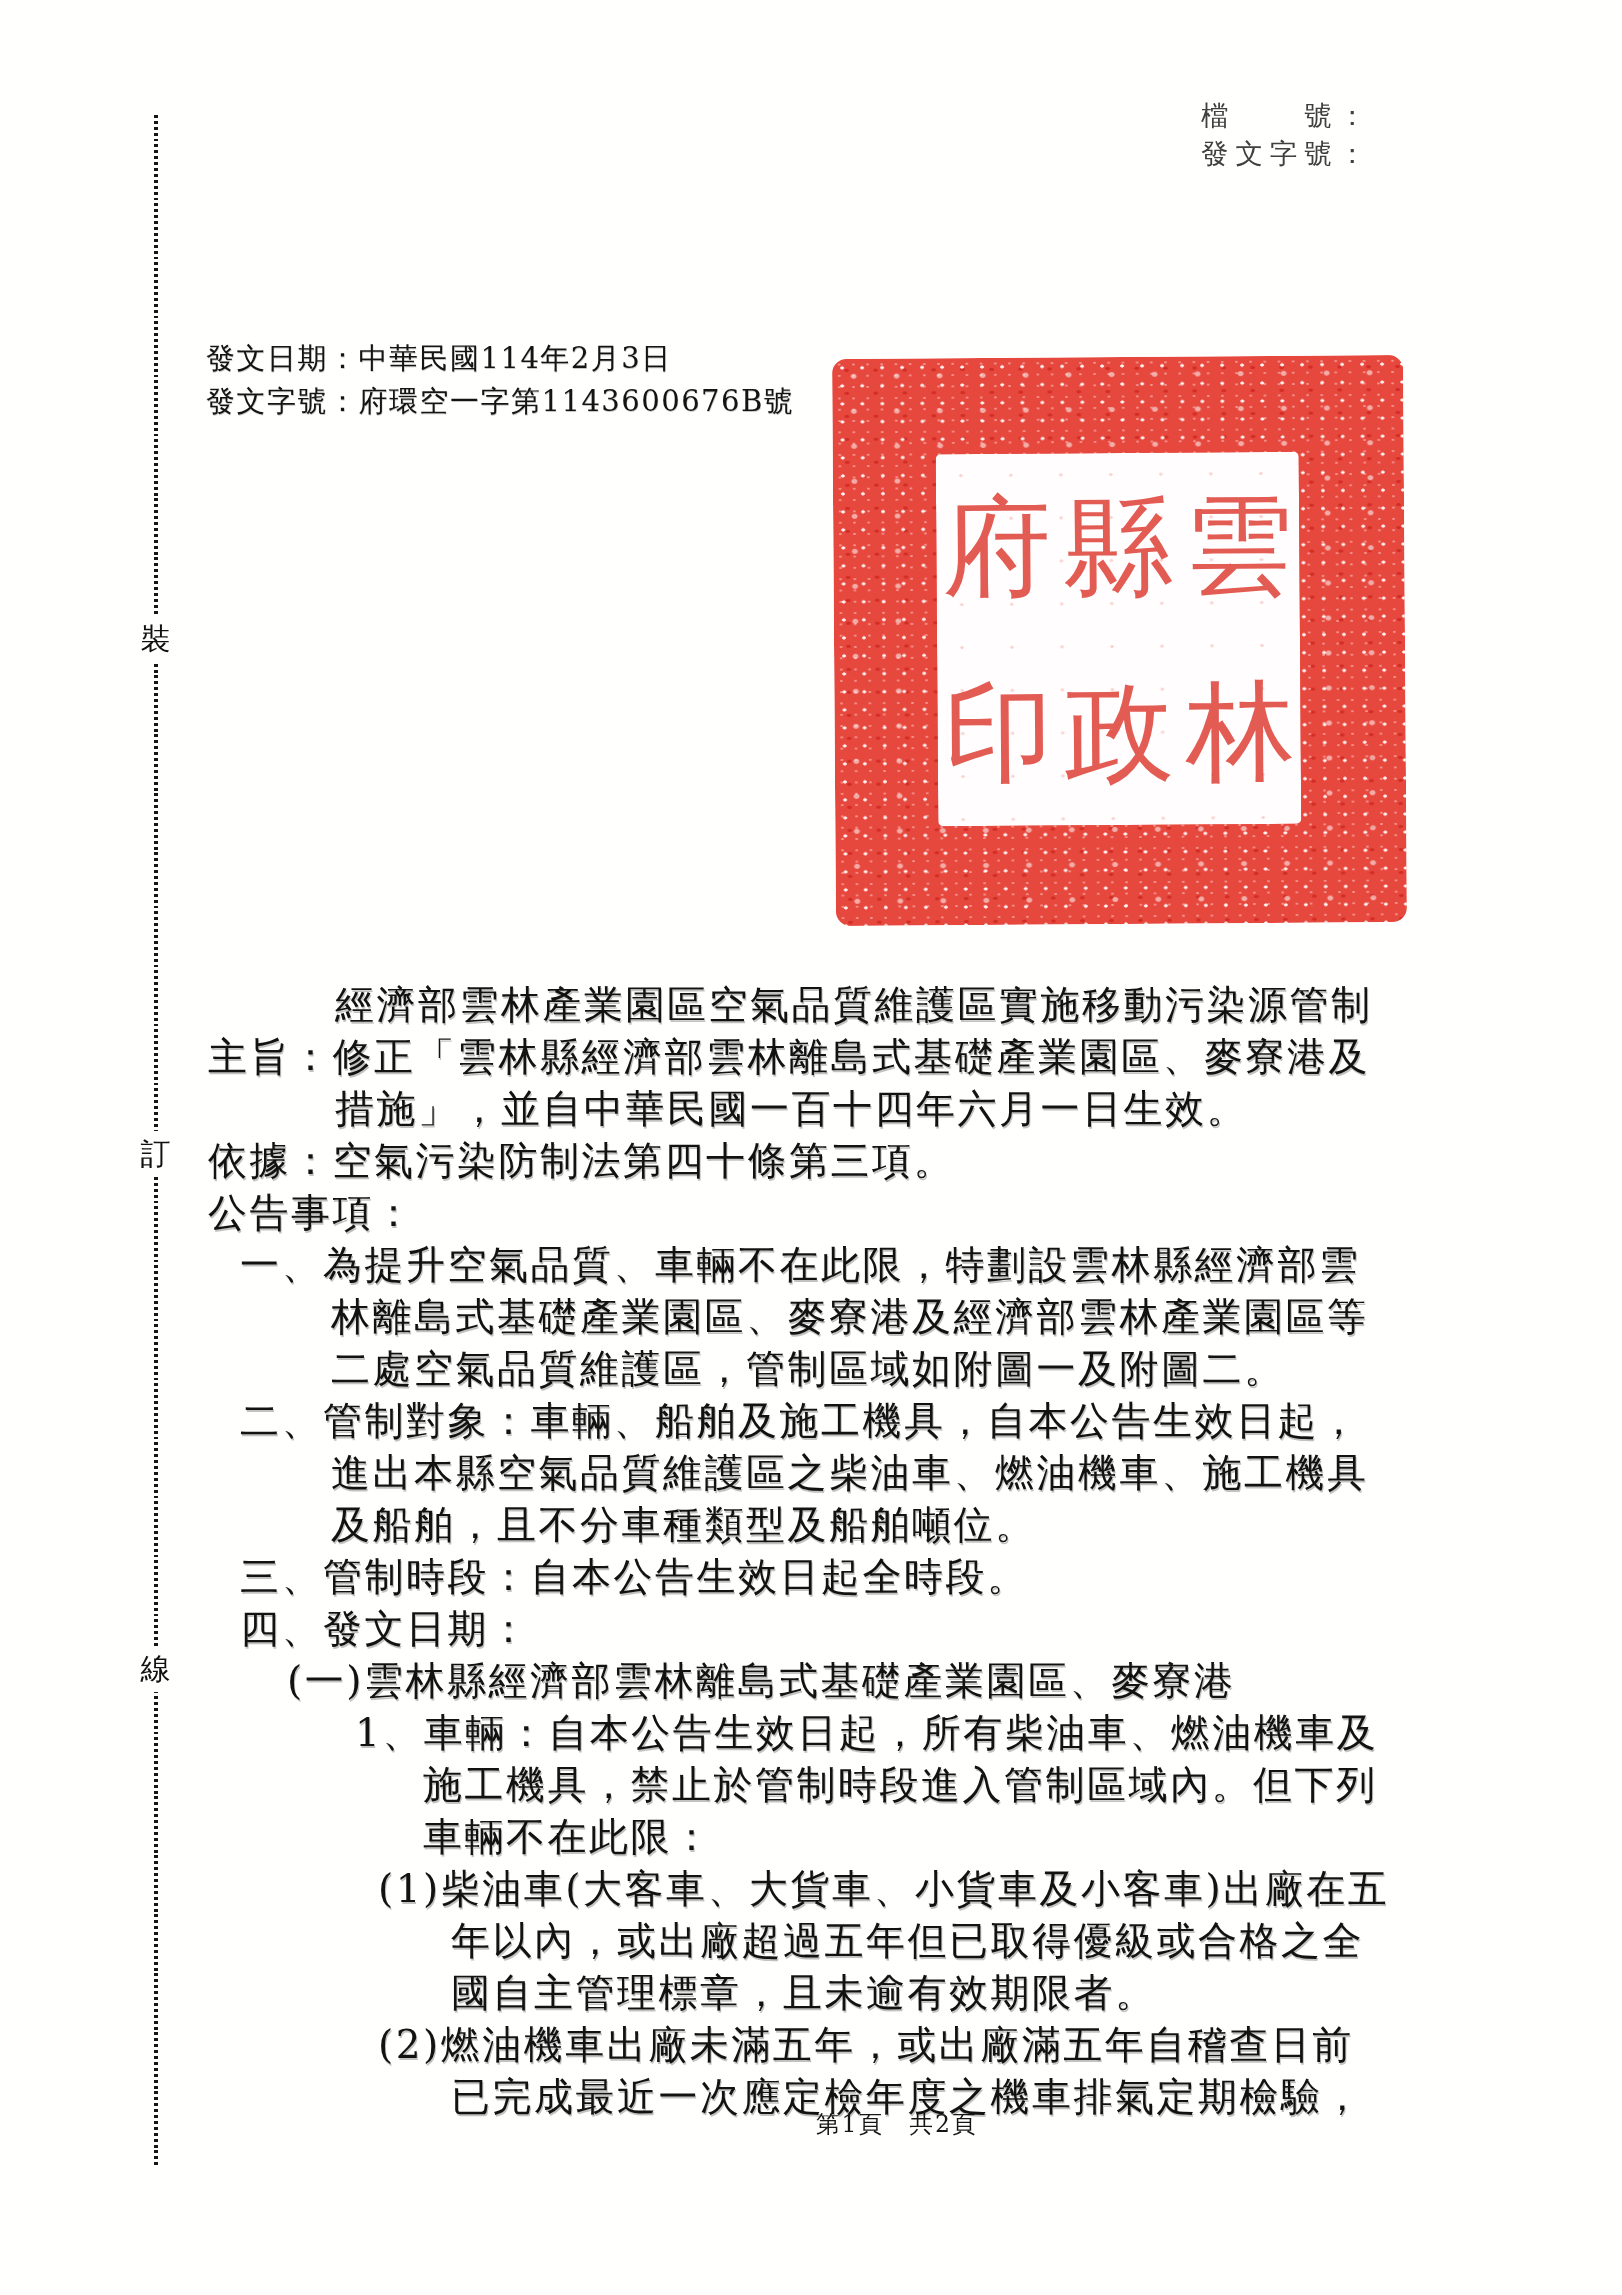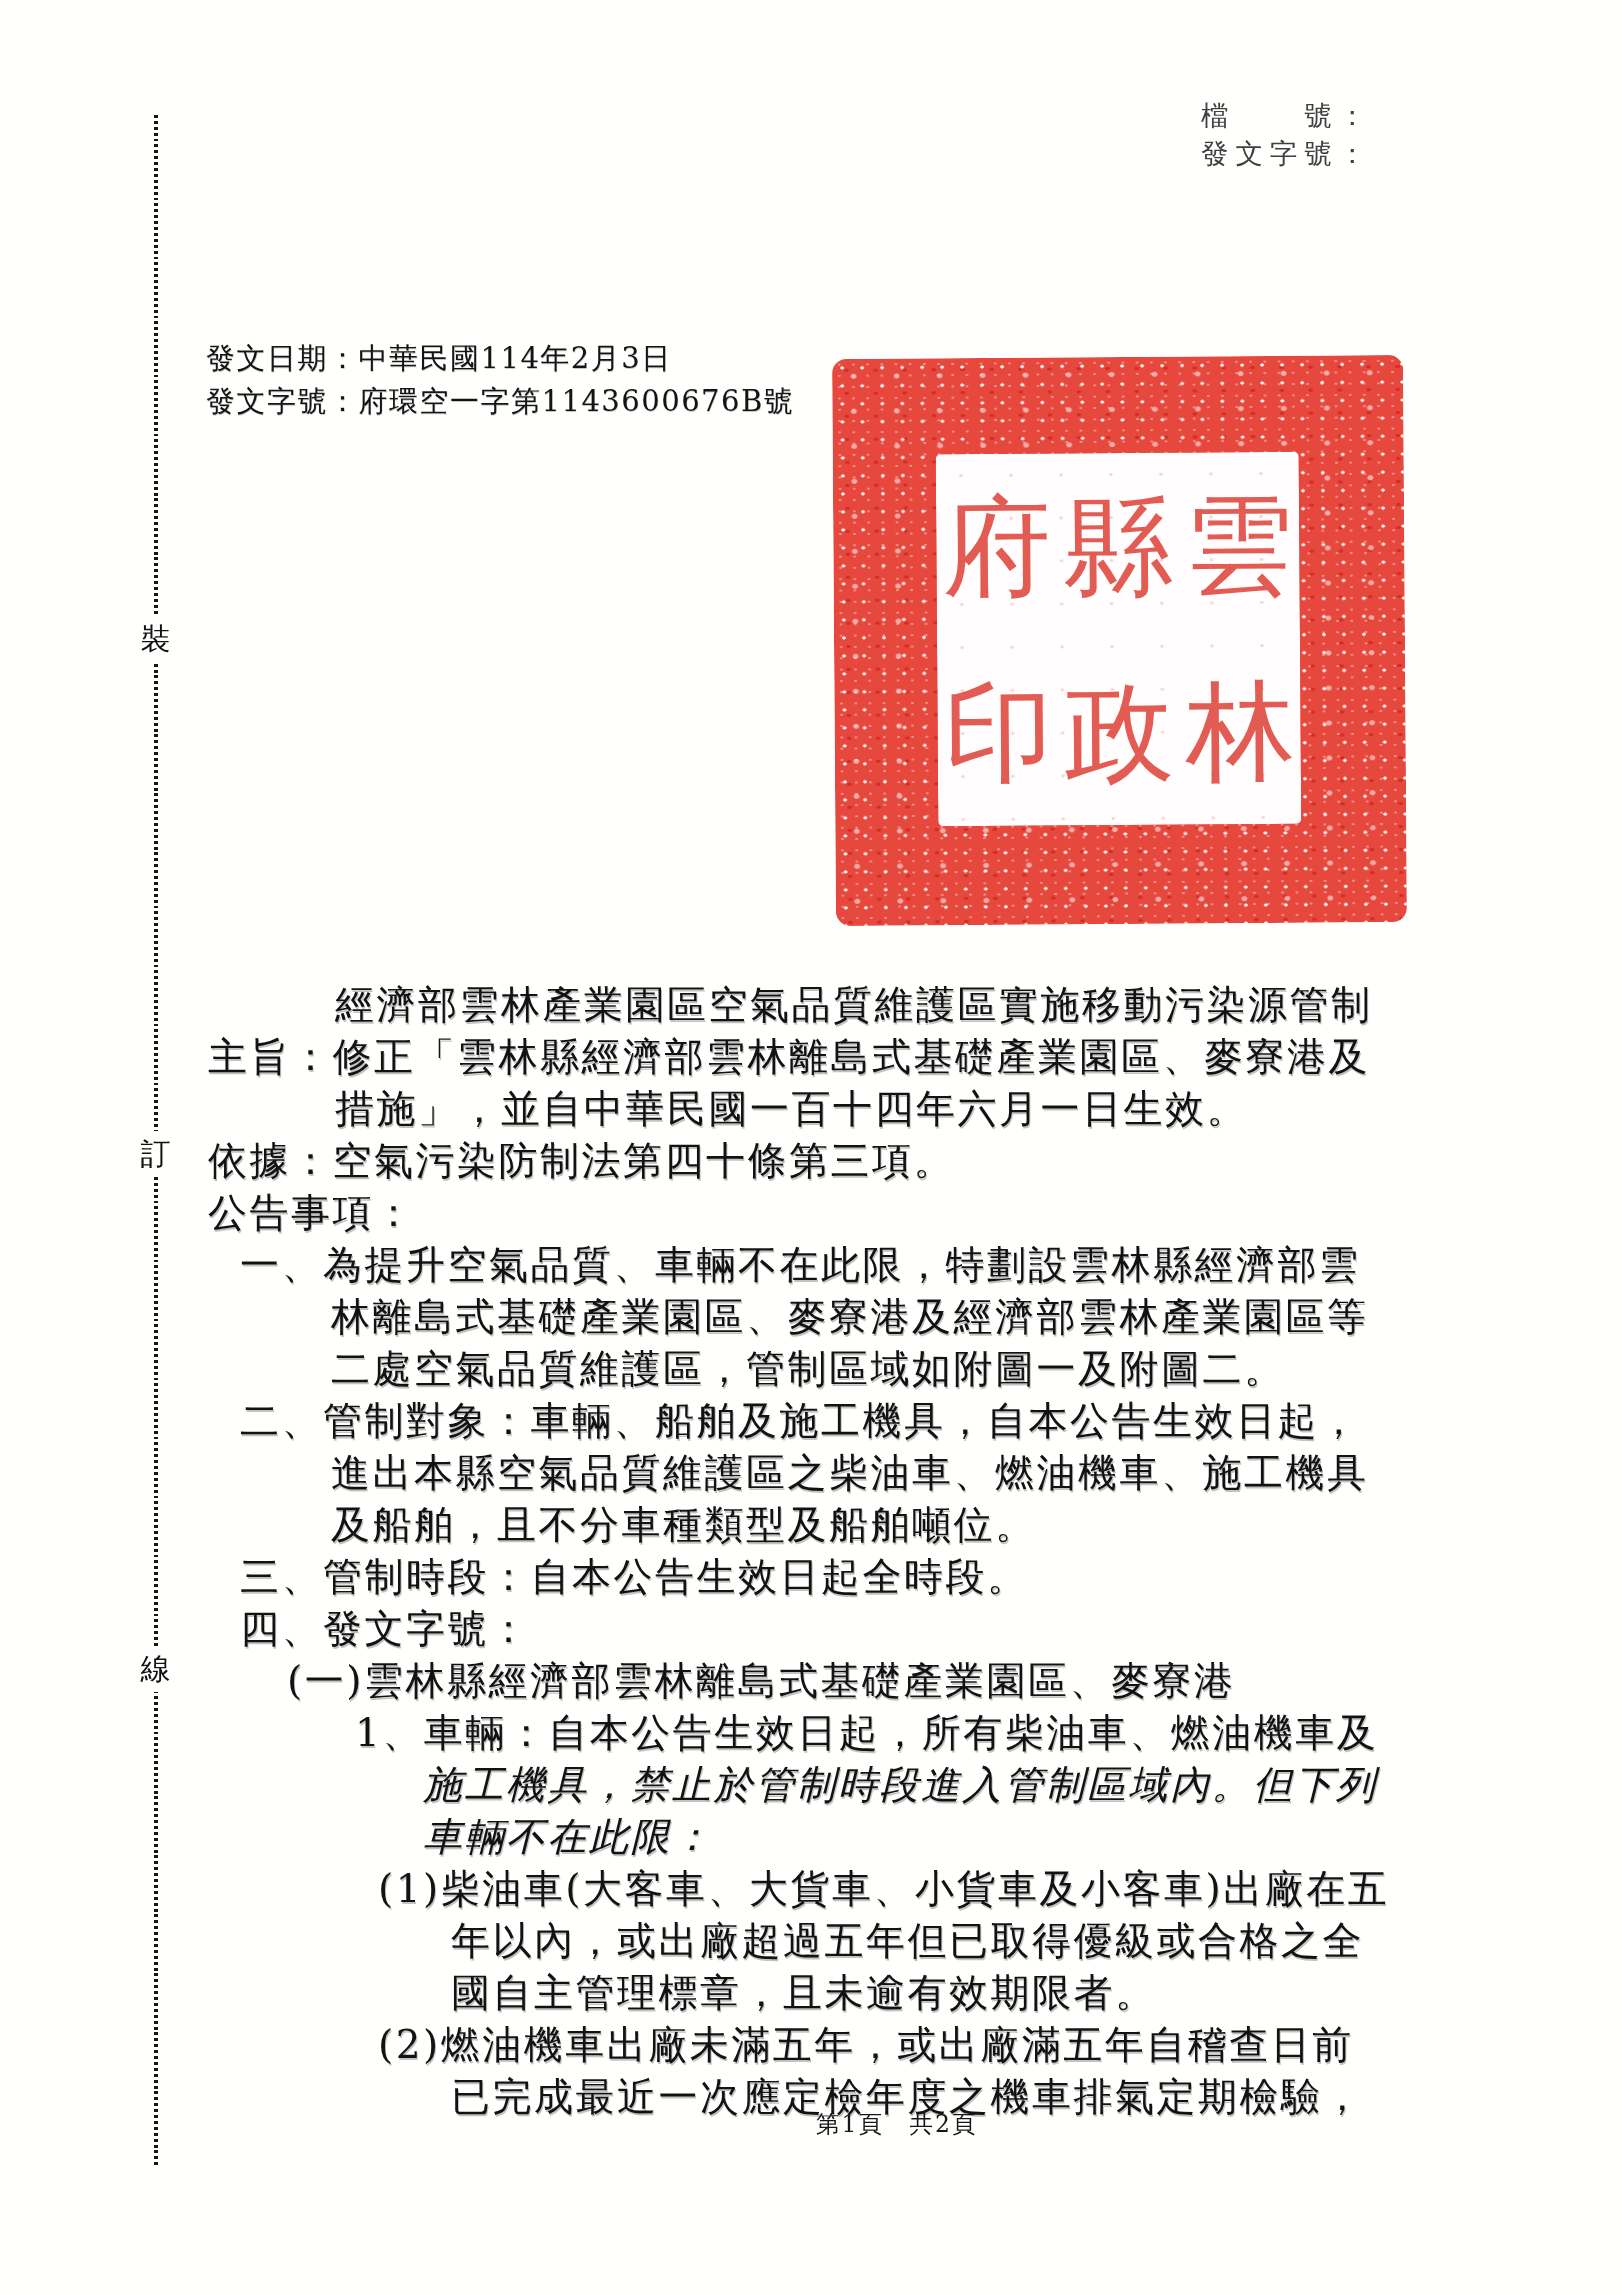--- a/index.html
+++ b/index.html
@@ -71,21 +71,21 @@
   .bl{
     height:52px;line-height:52px;font-size:39px;letter-spacing:2.5px;
     white-space:nowrap;color:#121212;text-shadow:1px 1.5px 0 rgba(10,10,10,.25);
   }
   .i0{margin-left:208px;}
   .i1{margin-left:335px;}
   .i2{margin-left:240px;}
   .i3{margin-left:331px;}
   .i4{margin-left:287px;}
   .i5{margin-left:355px;}
-  .i6{margin-left:423px;font-style:italic;}
+  .i6{margin-left:423px;}
   .i7{margin-left:378px;}
   .i8{margin-left:451px;}
   
   .page-footer{
     position:absolute;left:816px;top:2108px;font-size:23.5px;letter-spacing:2px;
     white-space:nowrap;color:#161616;
   }
 </style>
 </head>
 <body>
@@ -127,21 +127,21 @@
     <div class="bl i1">措施」，並自中華民國一百十四年六月一日生效。</div>
     <div class="bl i0">依據：空氣污染防制法第四十條第三項。</div>
     <div class="bl i0">公告事項：</div>
     <div class="bl i2">一、為提升空氣品質、車輛不在此限，特劃設雲林縣經濟部雲</div>
     <div class="bl i3">林離島式基礎產業園區、麥寮港及經濟部雲林產業園區等</div>
     <div class="bl i3">二處空氣品質維護區，管制區域如附圖一及附圖二。</div>
     <div class="bl i2">二、管制對象：車輛、船舶及施工機具，自本公告生效日起，</div>
     <div class="bl i3">進出本縣空氣品質維護區之柴油車、燃油機車、施工機具</div>
     <div class="bl i3">及船舶，且不分車種類型及船舶噸位。</div>
     <div class="bl i2">三、管制時段：自本公告生效日起全時段。</div>
-    <div class="bl i2">四、發文字號：</div>
+    <div class="bl i2">四、發文日期：</div>
     <div class="bl i4">(一)雲林縣經濟部雲林離島式基礎產業園區、麥寮港</div>
     <div class="bl i5">1、車輛：自本公告生效日起，所有柴油車、燃油機車及</div>
     <div class="bl i6">施工機具，禁止於管制時段進入管制區域內。但下列</div>
     <div class="bl i6">車輛不在此限：</div>
     <div class="bl i7">(1)柴油車(大客車、大貨車、小貨車及小客車)出廠在五</div>
     <div class="bl i8">年以內，或出廠超過五年但已取得優級或合格之全</div>
     <div class="bl i8">國自主管理標章，且未逾有效期限者。</div>
     <div class="bl i7">(2)燃油機車出廠未滿五年，或出廠滿五年自稽查日前</div>
     <div class="bl i8">已完成最近一次應定檢年度之機車排氣定期檢驗，</div>
   </div>

